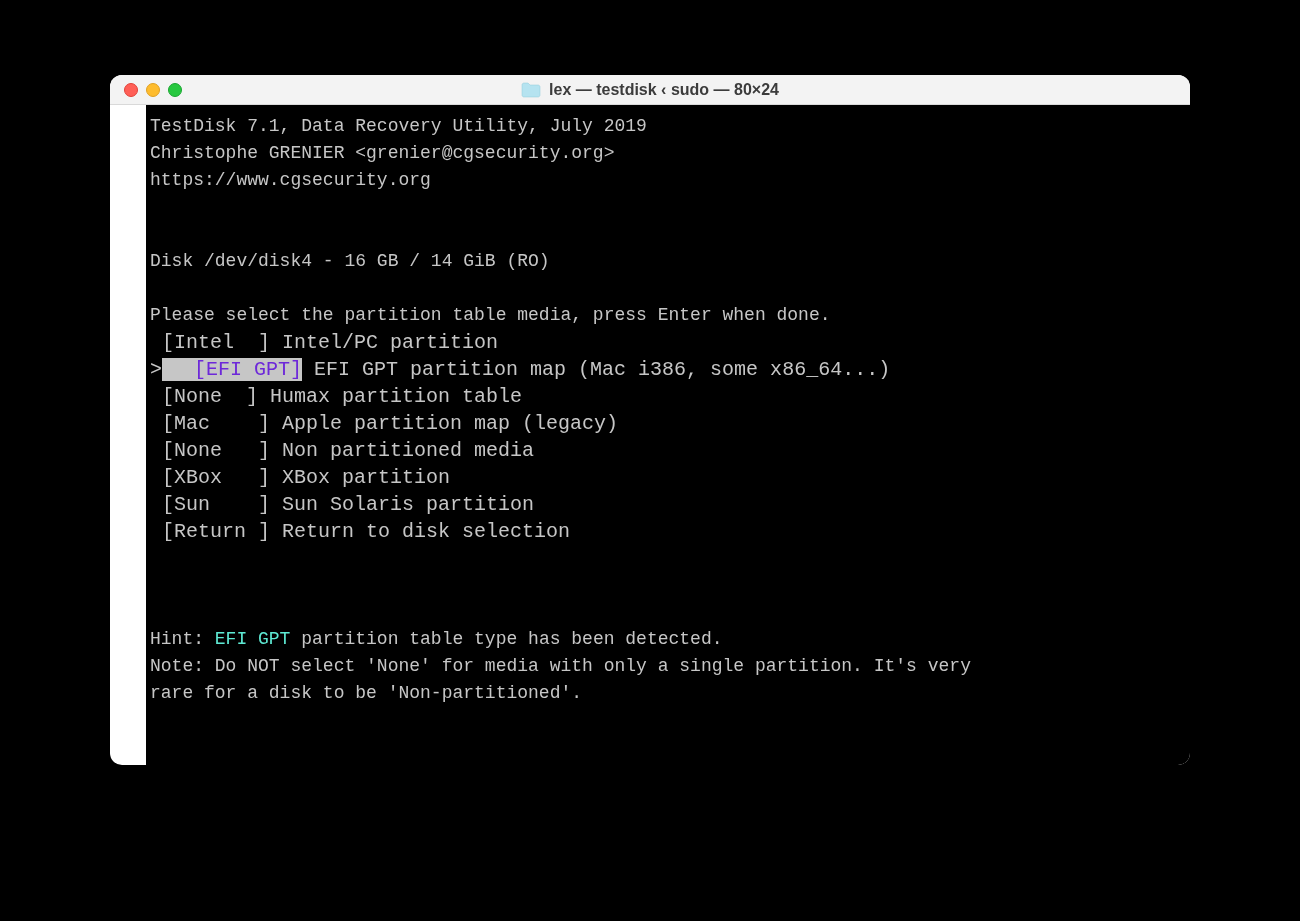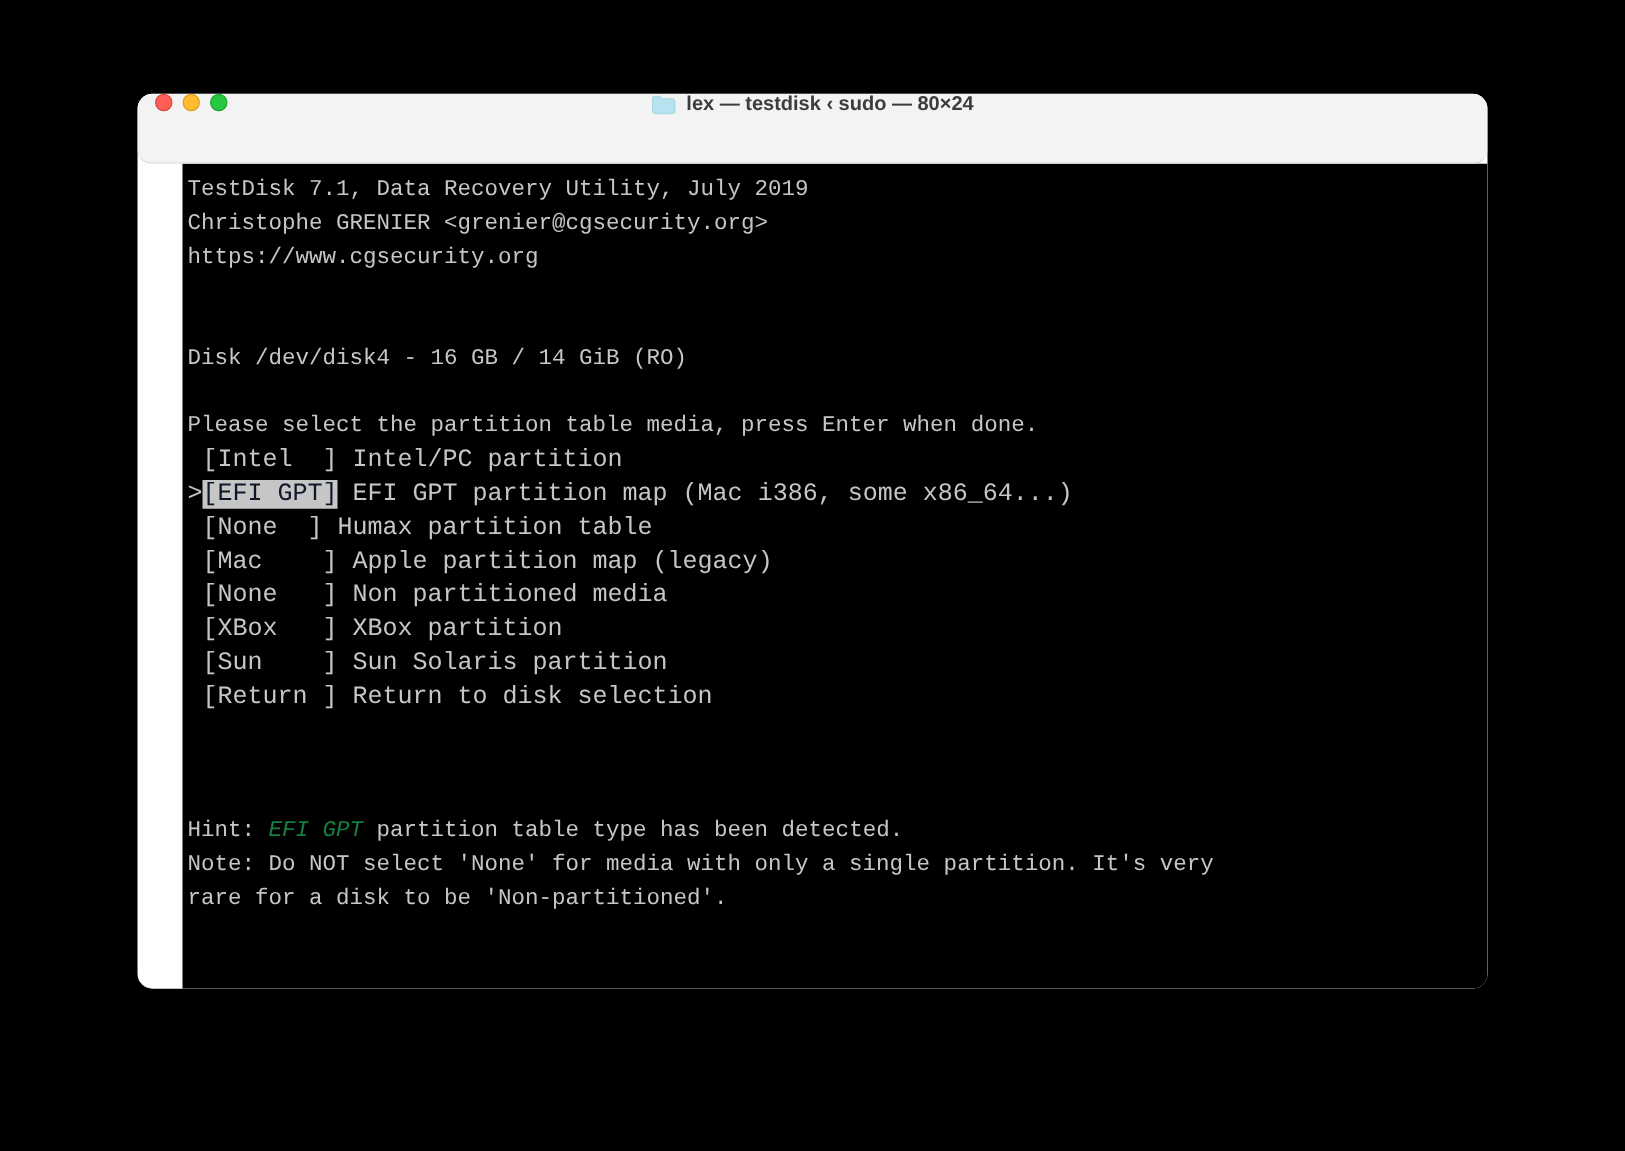--- a/index.html
+++ b/index.html
@@ -14,27 +14,26 @@
       font-family: "SF Mono", Menlo, Monaco, "Courier New", monospace;
     }
     .terminal-window {
       width: 1080px;
       background: #fff;
       border-radius: 12px;
       box-shadow: 0 20px 60px rgba(0,0,0,0.5), 0 0 0 1px rgba(0,0,0,0.1);
       overflow: hidden;
     }
     .titlebar {
-      height: 56px;
+      height: 30px;
       background: #f3f3f3;
       display: flex;
-      align-items: flex-start;
+      align-items: center;
       position: relative;
       border-bottom: 1px solid #d9d9d9;
-      border-radius: 11px;
     }
     .traffic-lights {
       display: flex;
       gap: 8px;
       position: absolute;
       left: 14px;
     }
     .tl {
       width: 14px;
       height: 14px;
@@ -75,25 +74,25 @@
       line-height: 27px;
       color: #c6c6c6;
       white-space: pre;
       font-weight: 500;
     }
     .menu-label {
       display: inline;
     }
     .menu-label.selected {
       background: #c6c6c6;
-      color: #0f172a;
+      color: #6d28d9;
+      padding-left: 32px;
     }
     .green-text {
-      color: #15803d;
-      font-style: italic;
+      color: #5eead4;
     }
     .blank-line {
       height: 27px;
     }
   </style>
 </head>
 <body>
 
 <div class="terminal-window">
   <div class="titlebar">

